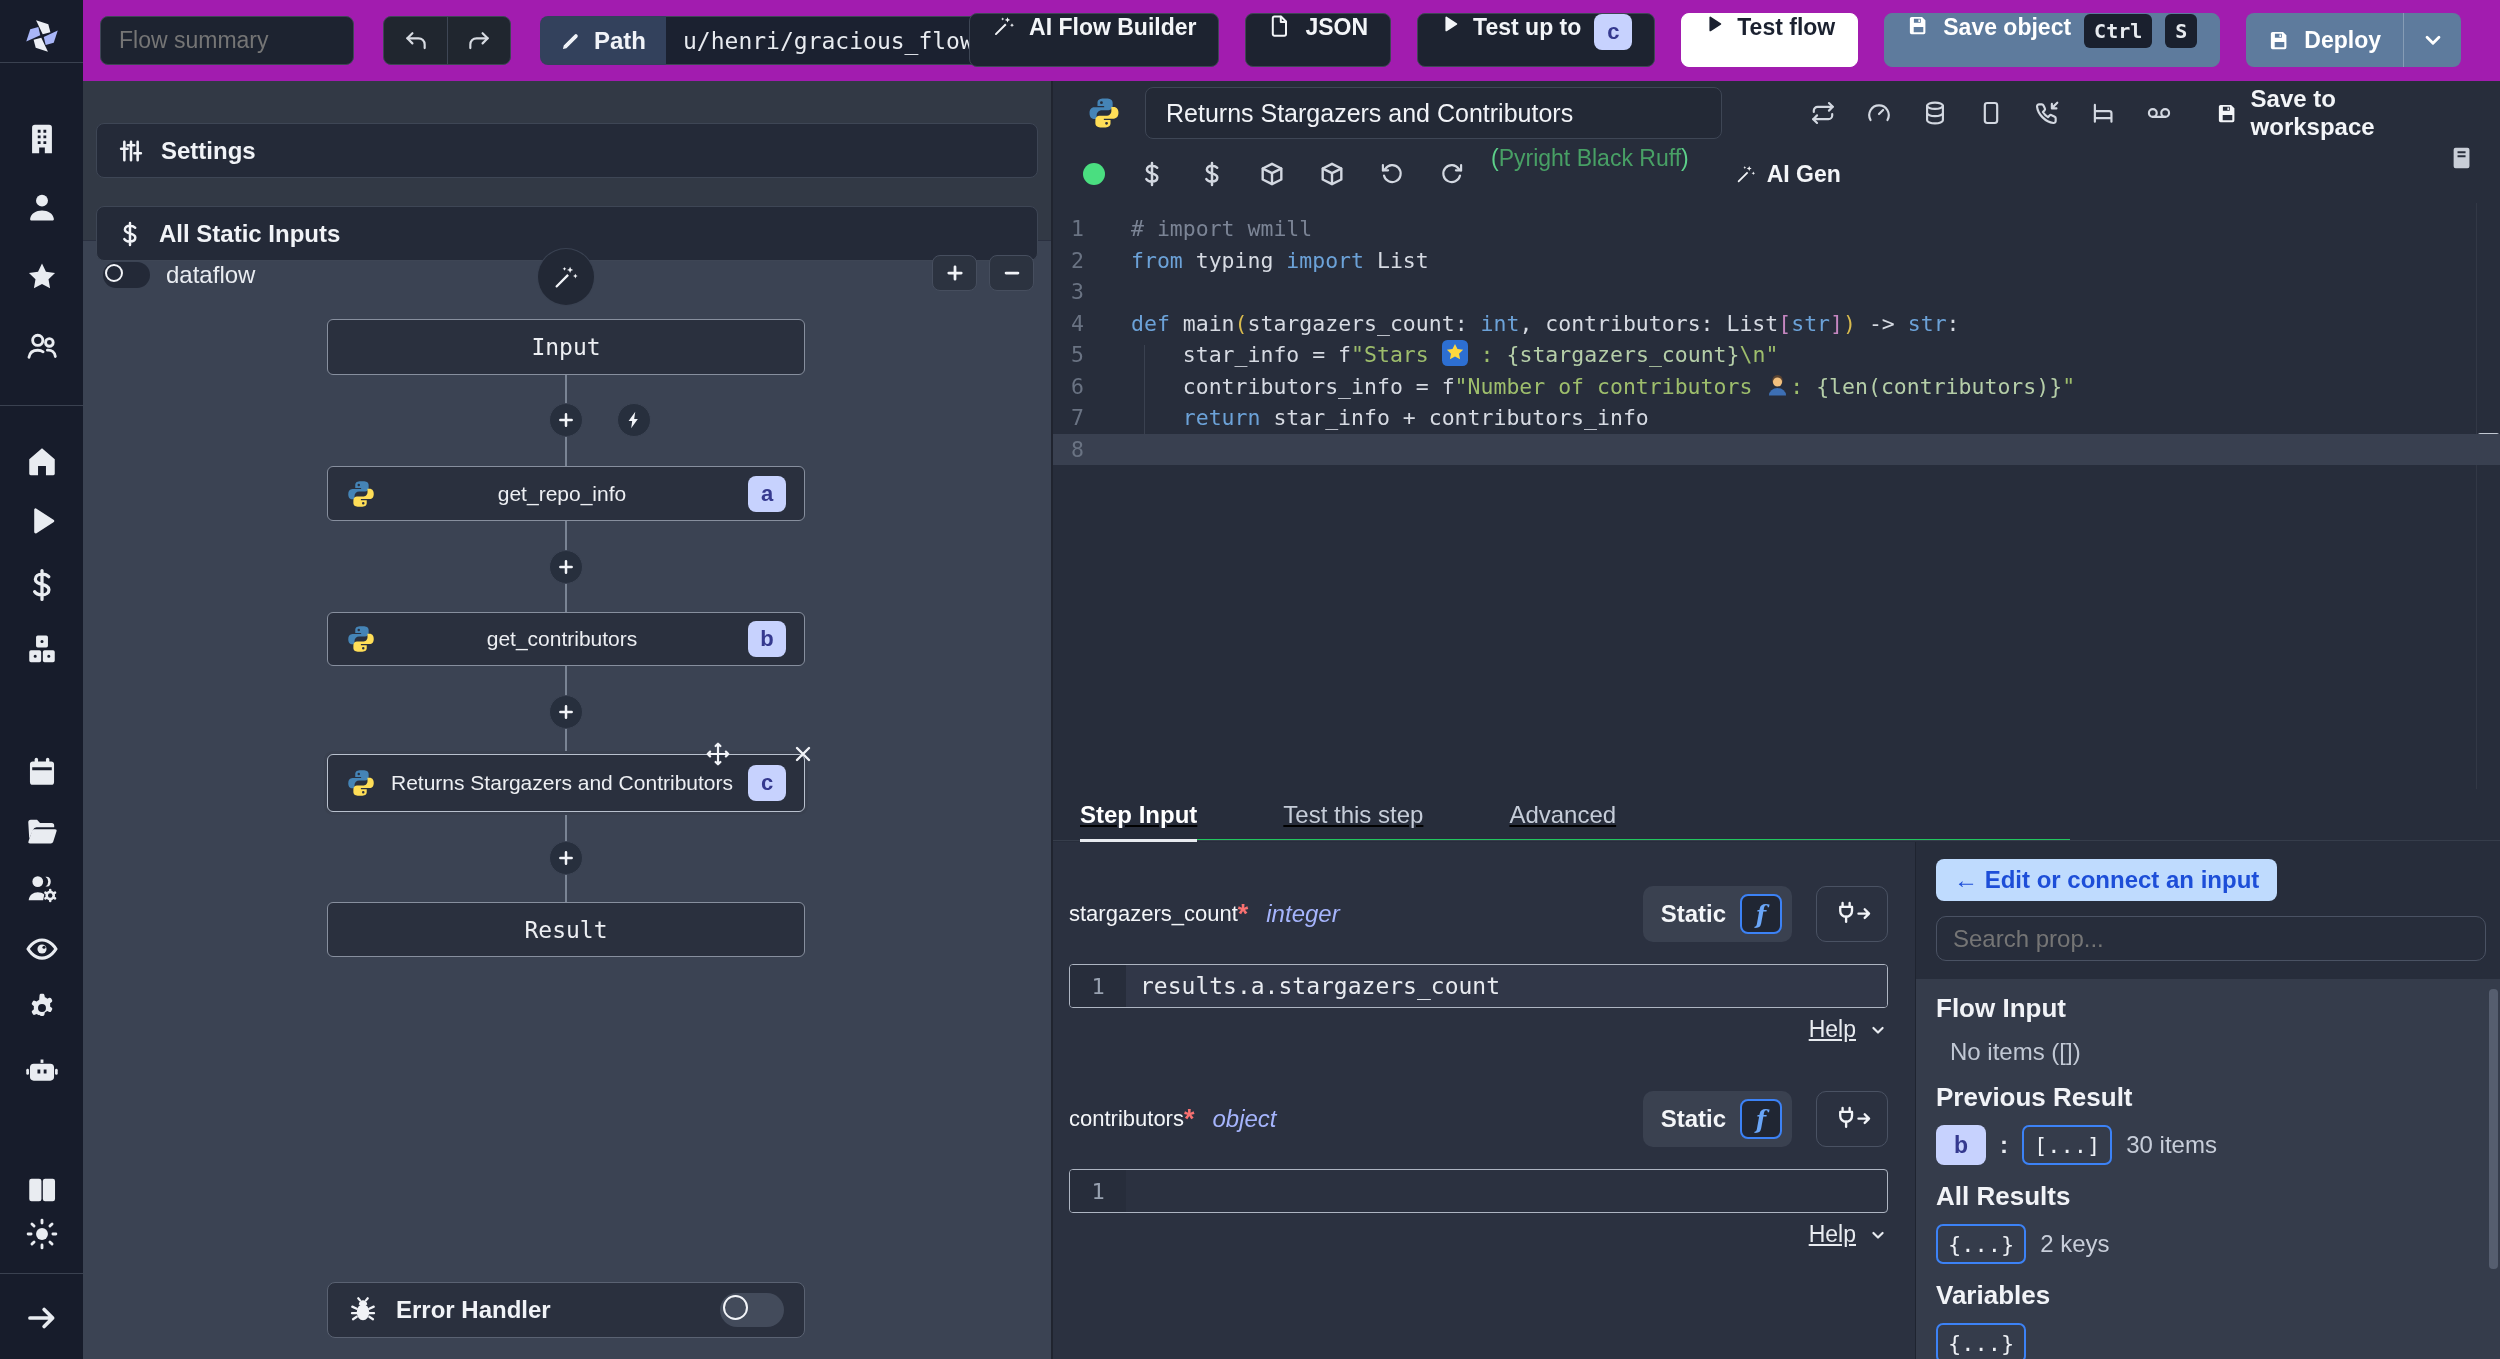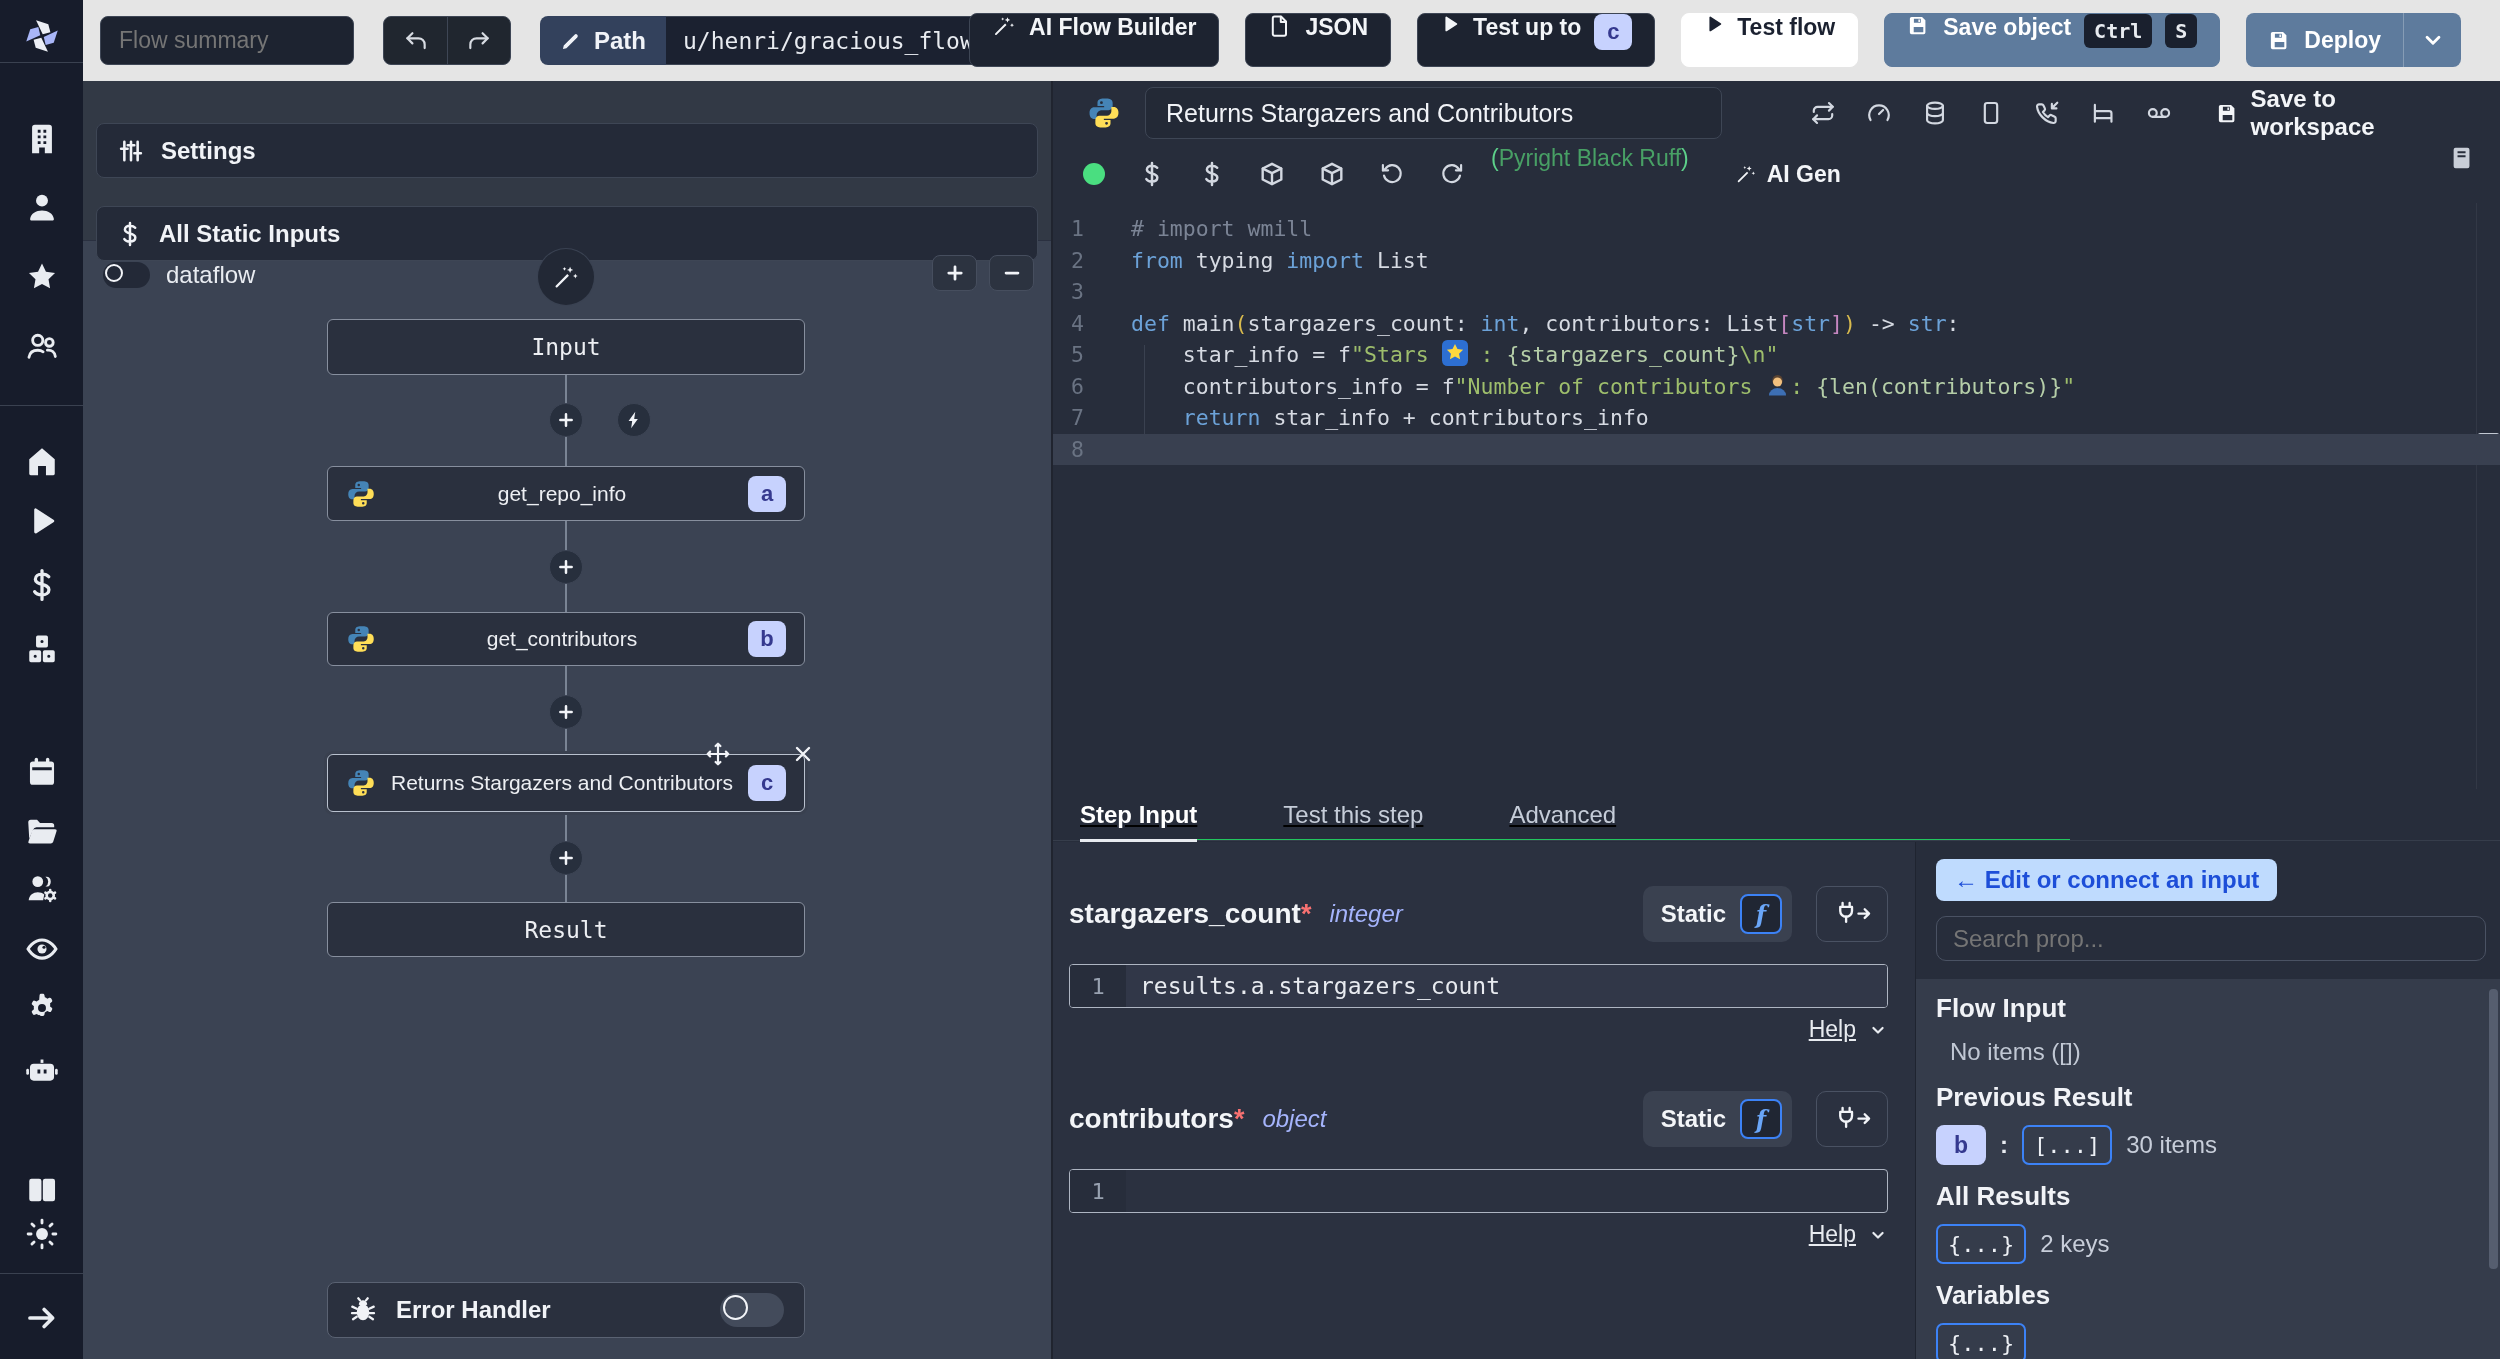--- a/index.html
+++ b/index.html
@@ -6,21 +6,21 @@
   html,body { width:2500px; height:1359px; background:#171C2B; font-family:"Liberation Sans","DejaVu Sans",sans-serif; }
   .app { position:relative; width:2500px; height:1359px; overflow:hidden; background:#3A4252; }
   svg { display:block; }
 
   
   .sidebar { position:absolute; left:0; top:0; width:83px; height:1359px; background:#171C2B; z-index:40; }
   .sb-item { position:absolute; left:0; width:83px; display:flex; justify-content:center; color:#E9ECF1; cursor:pointer; }
   .sb-divider { position:absolute; left:0; width:83px; border-top:1px solid #3A4150; }
 
   
-  .topbar { position:absolute; left:83px; top:0; right:0; height:81px; background:#e5e5e5; z-index:30; }
+  .topbar { position:absolute; left:83px; top:0; right:0; height:81px; background:#a21caf; z-index:30; }
   .tb-left { position:absolute; left:17px; top:16px; display:flex; gap:29px; height:49px; }
   .flow-summary { width:254px; height:49px; background:#1D2330; border:1px solid #3E4655; border-radius:8px; color:#8A93A3; font-size:23px; padding:0 18px; outline:none; }
   .undo-group { display:flex; height:49px; border:1px solid #3E4655; border-radius:8px; overflow:hidden; background:#20262F; }
   .undo-btn { width:63px; display:flex; align-items:center; justify-content:center; color:#D7DBE2; cursor:pointer; }
   .undo-btn + .undo-btn { border-left:1px solid #3E4655; }
   .path-group { display:flex; height:49px; border-radius:8px; overflow:hidden; }
   .path-chip { display:flex; align-items:center; gap:12px; background:#33415C; color:#F1F3F8; font-weight:700; font-size:24px; padding:0 20px; }
   .path-value { display:flex; align-items:center; background:#1B2130; border:1px solid #3E4655; border-left:none; border-radius:0 8px 8px 0; color:#E8EBF0; font-family:"DejaVu Sans Mono",monospace; font-size:23px; padding:0 17px; min-width:360px; }
   .tb-right { position:absolute; right:39px; top:13px; display:flex; gap:26px; height:54px; }
   .btn { display:flex; gap:13px; height:54px; padding:0 22px; border-radius:8px; font-size:23px; font-weight:700; cursor:pointer; white-space:nowrap; }
@@ -88,21 +88,21 @@
   .tabbar { position:absolute; left:0; right:0; top:714px; height:46px; border-bottom:1px solid #363D4B; display:flex; align-items:stretch; padding-left:27px; }
   .tablist { display:flex; gap:86px; border-bottom:1px solid #22c55e; width:990px;text-decoration:underline; }
   .tab { display:flex; align-items:flex-start; padding-top:6px; font-size:24px; color:#C6CDD9; cursor:pointer; border-bottom:3px solid transparent; margin-bottom:-3px; }
   .tab.active { color:#FFFFFF; font-weight:700; border-bottom-color:#E8EBF0; }
 
   
   .bottom-row { position:absolute; left:0; right:0; top:761px; bottom:0; display:flex; }
   .step-pane { flex:1; background:#2B3140; padding:44px 27px 0 16px; overflow:hidden; }
   .field { margin-bottom:12px; }
   .field-head { display:flex; align-items:center; }
-  .field-name { color:#F3F5F8; font-size:28px; font-weight:700; }
+  .field-name { color:#F3F5F8; font-size:22px; font-weight:400; }
   .field-req { color:#F87171; font-size:27px; font-weight:700; }
   .field-type { color:#A5B4FC; font-size:24px; font-style:italic; margin-left:18px; }
   .field-controls { margin-left:auto; display:flex; align-items:center; gap:24px; }
   .static-group { display:flex; align-items:center; gap:14px; background:#3A4150; border-radius:10px; padding:8px 10px 8px 18px; cursor:pointer; }
   .static-label { color:#F3F5F8; font-size:24px; font-weight:600; }
   .chip-f { width:42px; height:40px; border-radius:8px; background:#202633; border:2px solid #3C82F6; color:#6AA6F8; display:flex; align-items:center; justify-content:center; font-family:"DejaVu Serif",serif; font-style:italic; font-weight:700; font-size:24px; cursor:pointer; }
   .plug-btn { width:72px; height:56px; border-radius:10px; border:1px solid #4A5263; display:flex; align-items:center; justify-content:center; color:#F2F4F8; cursor:pointer; }
   .expr-box { display:flex; height:44px; border:1px solid #AEB5C2; border-radius:4px; overflow:hidden; margin-top:22px; }
   .expr-gutter { width:56px; background:#272D3B; color:#98A1B0; font-family:"DejaVu Sans Mono",monospace; font-size:22px; display:flex; align-items:center; justify-content:center; flex:none; }
   .expr-content { flex:1; background:#313748; color:#E8EBF0; font-family:"DejaVu Sans Mono",monospace; font-size:23px; display:flex; align-items:center; padding-left:14px; }

